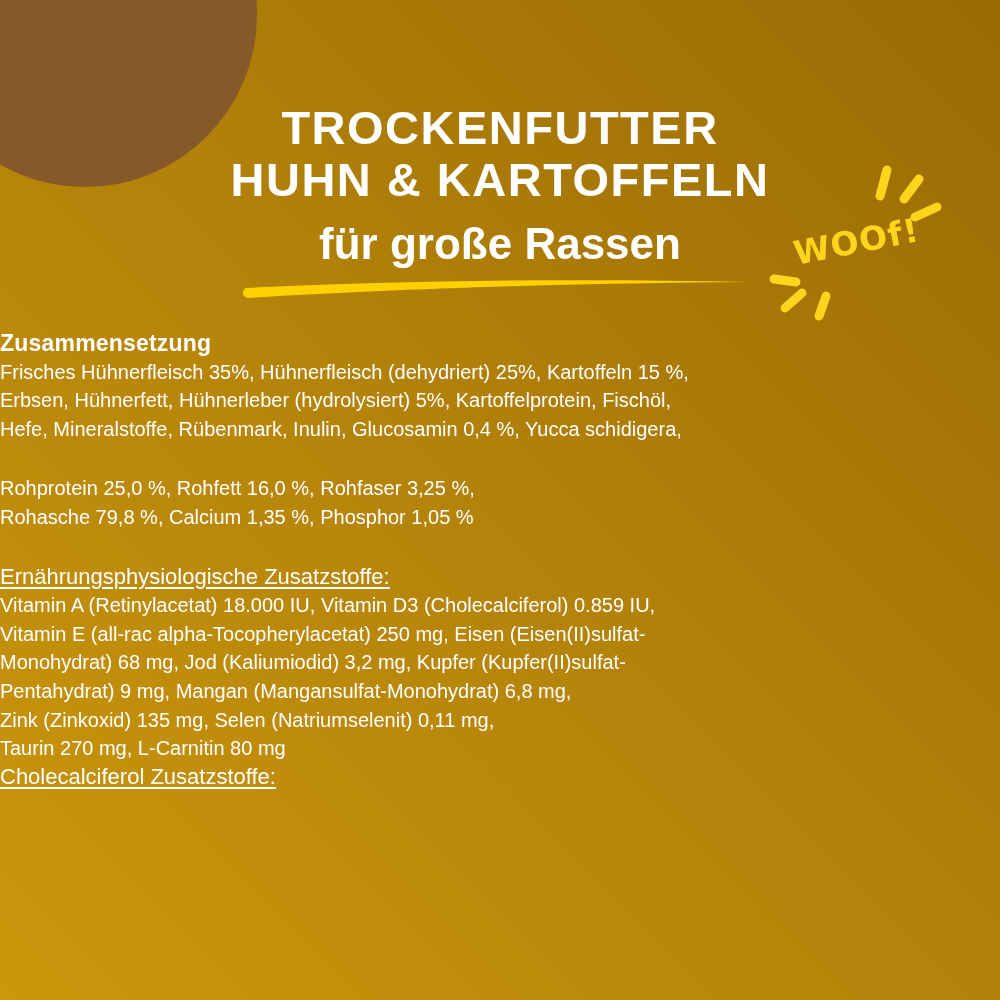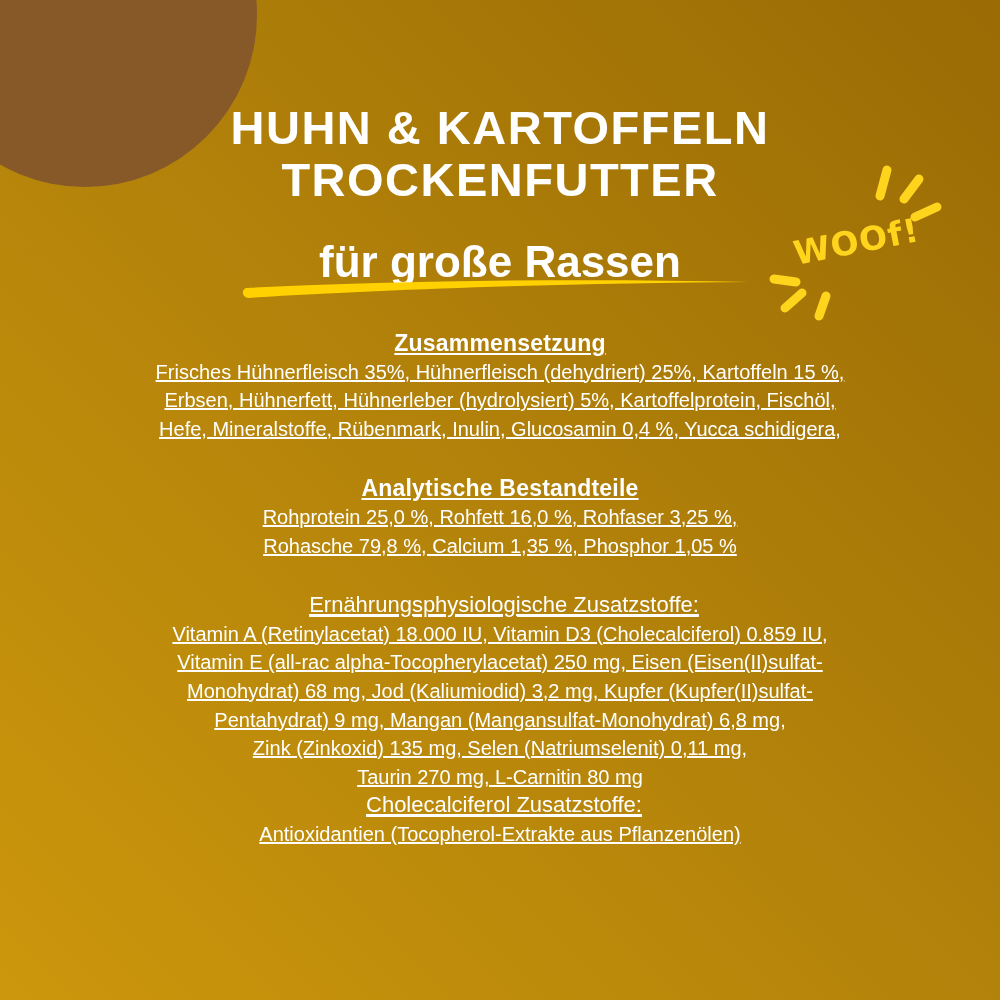--- a/index.html
+++ b/index.html
@@ -19,63 +19,63 @@
   }
   .badge-text{
     position:absolute;left:14px;top:44px;width:232px;
     transform:rotate(-12deg);
     text-align:center;color:#ffffff;font-weight:700;
   }
   .badge-l2,.badge-l3{font-size:27px;line-height:31px;}
   
   .header{position:absolute;left:0;right:0;top:102px;text-align:center;}
   .title-line{font-size:47px;line-height:52px;font-weight:700;letter-spacing:1.5px;}
-  .subtitle{margin-top:32px;font-size:44px;line-height:48px;font-weight:700;}
+  .subtitle{margin-top:14px;font-size:44px;line-height:48px;font-weight:700;}
   .swoosh{position:absolute;left:238px;top:276px;}
   
   .woof-text{
     position:absolute;left:793px;top:222px;
     transform:rotate(-11deg);
     font-family:"DejaVu Sans",sans-serif;
     font-size:33px;font-weight:700;letter-spacing:1px;
     color:#ffd41c;
   }
   .burst-top{position:absolute;left:865px;top:163px;}
   .burst-bottom{position:absolute;left:766px;top:266px;}
   
-  .content{position:absolute;left:0;right:0;top:329px;text-align:center;text-decoration:underline;}
+  .content{position:absolute;left:0;right:0;top:329px;text-align:left;}
   .section{margin:0;}
   .section + .section{margin-top:31px;}
   .sec-heading{
     margin:0;font-size:23px;line-height:28.6px;font-weight:700;letter-spacing:.2px;
   }
   .body-line{
     font-size:20px;line-height:28.6px;font-weight:400;
     white-space:nowrap;
   }
   .subhead{
     font-size:22px;line-height:28.6px;font-weight:400;
-    text-decoration:underline;text-underline-offset:3px;padding-left:8px;
+    text-decoration:underline;text-underline-offset:3px;
   }
 </style>
 </head>
 <body>
 
 <div class="canvas">
 
   <div class="badge">
     <div class="badge-text">
 
       <div class="badge-l3">Hund</div>
     </div>
   </div>
 
   <div class="header">
+    <div class="title-line">TROCKENFUTTER</div>
     <div class="title-line">HUHN &amp; KARTOFFELN</div>
-    <div class="title-line">TROCKENFUTTER</div>
     <div class="subtitle">für große Rassen</div>
   </div>
 
   <svg class="swoosh" width="518" height="26" viewBox="0 0 518 26">
     <path d="M8,12 C150,5 330,2 512,6 C340,7 150,13 10,22 C4,21 3,14 8,12 Z" fill="#ffd100"></path>
   </svg>
 
   <svg class="burst-top" width="82" height="62" viewBox="0 0 82 62">
     <g stroke="#ffd41c" stroke-width="9" stroke-linecap="round">
       <line x1="15" y1="33" x2="22" y2="7"></line>
@@ -95,31 +95,29 @@
   <div class="content">
 
     <div class="section">
       <h2 class="sec-heading">Zusammensetzung</h2>
       <div class="body-line">Frisches Hühnerfleisch 35%, Hühnerfleisch (dehydriert) 25%, Kartoffeln 15 %,</div>
       <div class="body-line">Erbsen, Hühnerfett, Hühnerleber (hydrolysiert) 5%, Kartoffelprotein, Fischöl,</div>
       <div class="body-line">Hefe, Mineralstoffe, Rübenmark, Inulin, Glucosamin 0,4 %, Yucca schidigera,</div>
     </div>
 
     <div class="section">
-      <h2 class="sec-heading">Analytische Bestandteile</h2>
       <div class="body-line">Rohprotein 25,0 %, Rohfett 16,0 %, Rohfaser 3,25 %,</div>
       <div class="body-line">Rohasche 79,8 %, Calcium 1,35 %, Phosphor 1,05 %</div>
     </div>
 
     <div class="section">
       <div class="subhead">Ernährungsphysiologische Zusatzstoffe:</div>
       <div class="body-line">Vitamin A (Retinylacetat) 18.000 IU, Vitamin D3 (Cholecalciferol) 0.859 IU,</div>
       <div class="body-line">Vitamin E (all-rac alpha-Tocopherylacetat) 250 mg, Eisen (Eisen(II)sulfat-</div>
       <div class="body-line">Monohydrat) 68 mg, Jod (Kaliumiodid) 3,2 mg, Kupfer (Kupfer(II)sulfat-</div>
       <div class="body-line">Pentahydrat) 9 mg, Mangan (Mangansulfat-Monohydrat) 6,8 mg,</div>
       <div class="body-line">Zink (Zinkoxid) 135 mg, Selen (Natriumselenit) 0,11 mg,</div>
       <div class="body-line">Taurin 270 mg, L-Carnitin 80 mg</div>
       <div class="subhead">Cholecalciferol Zusatzstoffe:</div>
-      <div class="body-line">Antioxidantien (Tocopherol-Extrakte aus Pflanzenölen)</div>
     </div>
 
   </div>
 </div>
 
 </body></html>

